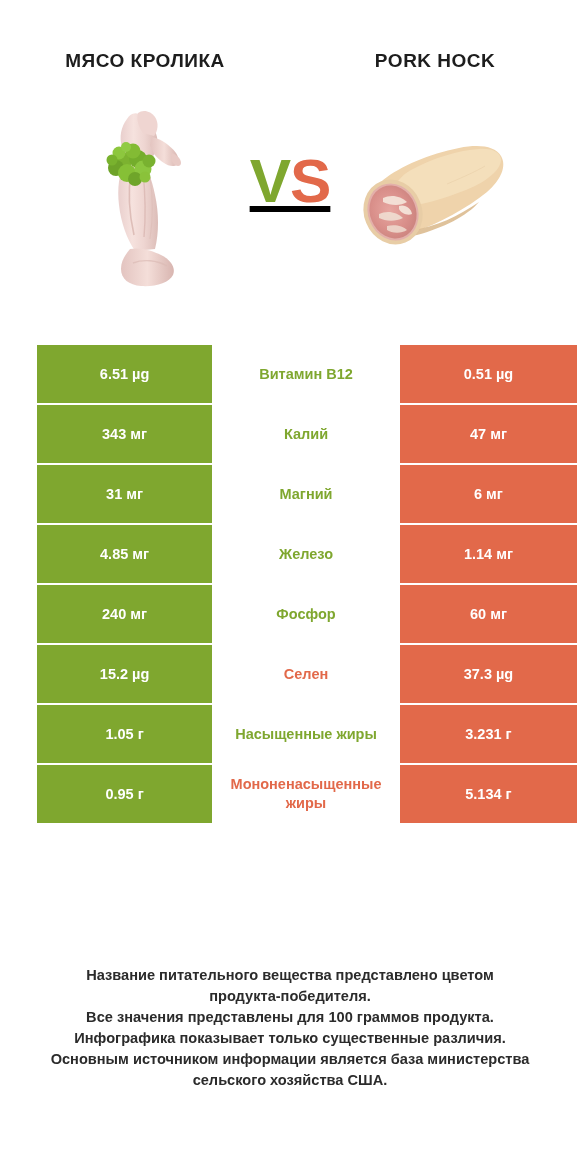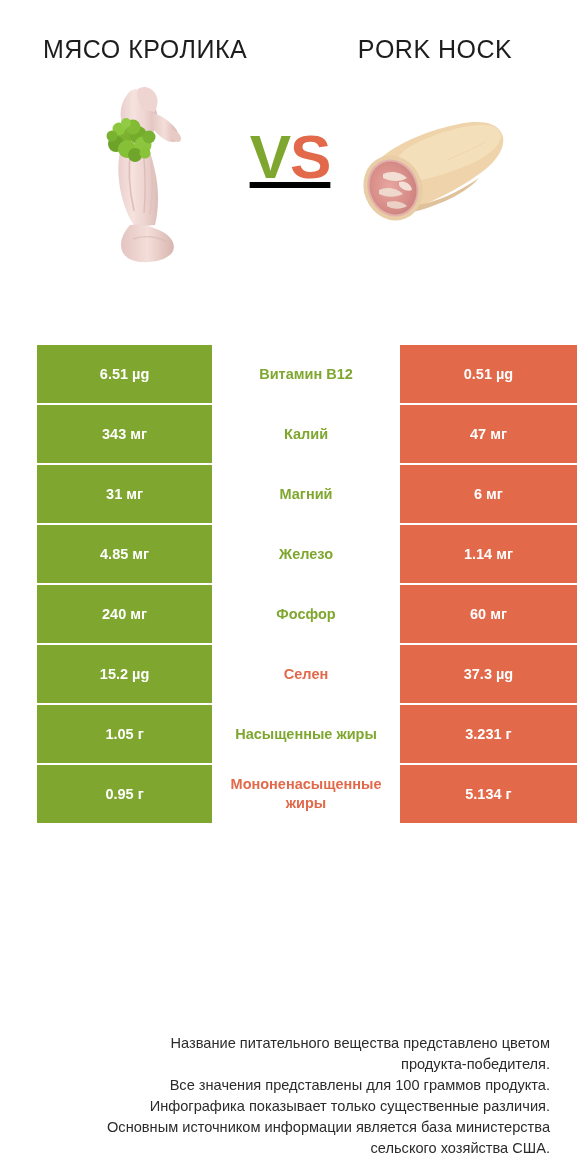--- a/index.html
+++ b/index.html
@@ -20,27 +20,27 @@
     display: flex;
     flex-direction: row;
     align-items: flex-start;
     padding-top: 34px;
   }
   .head-col {
     width: 290px;
     text-align: center;
   }
   .prod-title {
-    font-size: 25px;
-    font-weight: 400;
+    font-size: 19px;
+    font-weight: 700;
     letter-spacing: 0.5px;
     line-height: 30px;
     color: #1d1d1d;
     text-transform: uppercase;
-    margin: 0 auto;
+    margin: 12px auto;
     max-width: 240px;
   }
 
   
   .images-row {
     position: relative;
     height: 195px;
     margin-top: 10px;
   }
   .img-slot {
@@ -142,27 +142,28 @@
     z-index: 2;
     text-align: center;
   }
   .lbl-green  { color: #7FA72F; }
   .lbl-orange { color: #E2694A; }
 
   
   .footer {
     position: absolute;
     left: 30px;
-    top: 1033px;
+    top: 965px;
     width: 520px;
-    text-align: right;
+    text-align: center;
     font-size: 14.6px;
     line-height: 21px;
     color: #2b2b2b;
     font-family: "Liberation Sans", sans-serif;
+    font-weight: bold;
   }
   .footer p { margin: 0; }
 </style>
 </head>
 <body>
 
 <div class="header">
   <div class="head-col">
     <div class="prod-title">Мясо кролика</div>
   </div>

